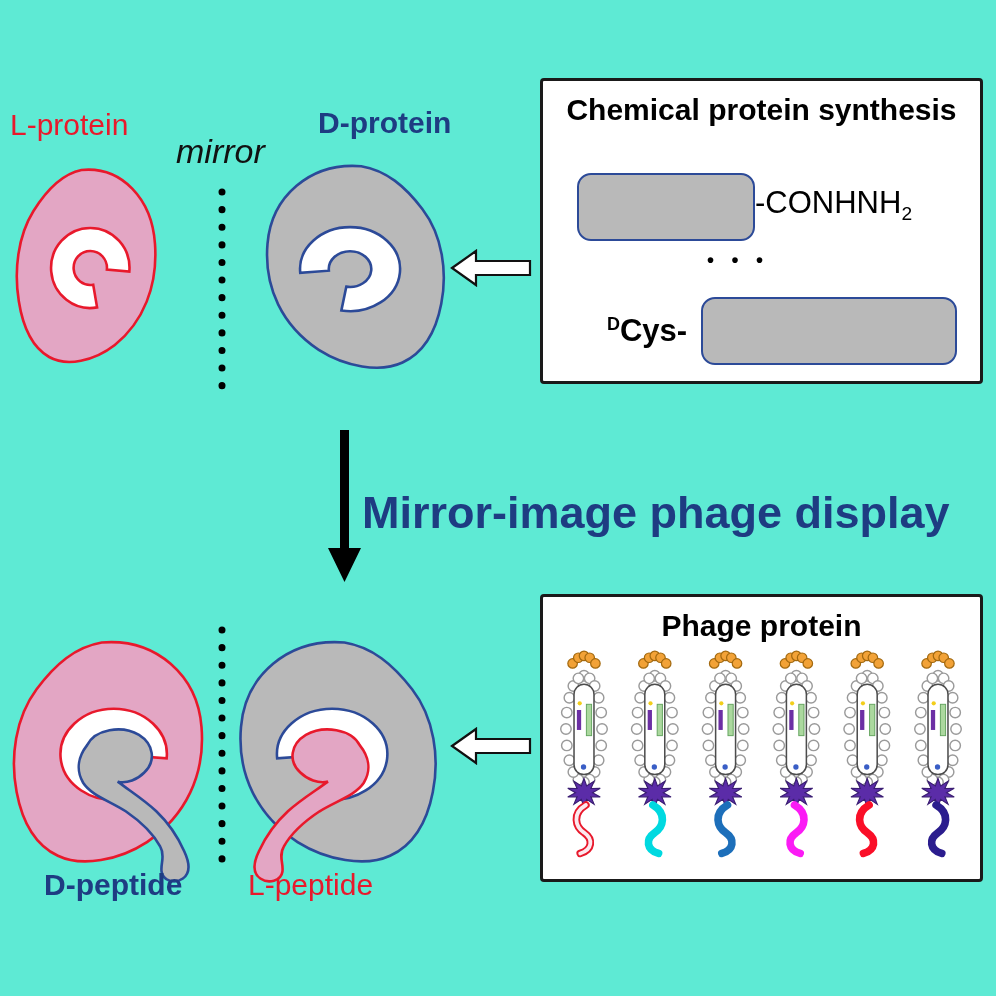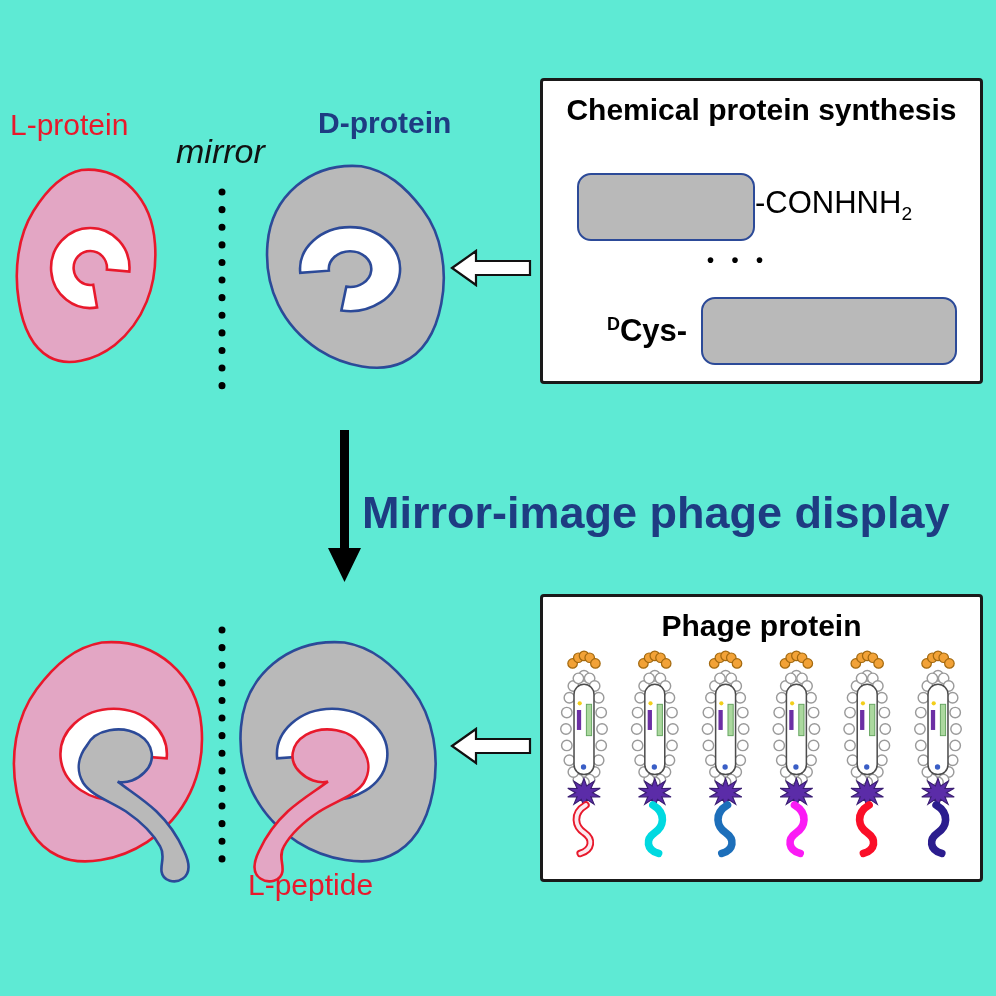--- a/index.html
+++ b/index.html
@@ -79,20 +79,21 @@
 
     <path class="solid-arrow" d="M340,430 h9 v118 h12 l-16.5,34 l-16.5,-34 h12 z"></path>
   </svg>
 
   <div class="label red" style="left:10px;top:108px;font-size:30px;">L-protein</div>
   <div class="label" style="left:176px;top:132px;font-size:34px;font-style:italic;color:#111;">mirror</div>
   <div class="label navybold" style="left:286px;top:106px;font-size:30px;margin-left:32px;">D-protein</div>
 
   <div class="label navybold" style="left:362px;top:470px;width:545px;text-align:center;font-size:45px;margin-top:17px;">Mirror-image phage display</div>
 
+  <div class="label navybold" style="left:44px;top:868px;font-size:30px;">D-peptide</div>
   <div class="label red" style="left:248px;top:868px;font-size:30px;">L-peptide</div>
 
   <div class="panel" style="left:540px;top:78px;width:437px;height:300px;">
     <div class="panel-title">Chemical protein synthesis</div>
     <div class="frag-rect" style="left:34px;top:92px;width:174px;height:64px;"></div>
     <div class="frag-text" style="left:212px;top:104px;"><span>-CONHNH</span><sub>2</sub></div>
     <div class="dots-row" style="left:150px;top:168px;width:90px;">• • •</div>
     <div class="frag-text" style="left:64px;top:232px;font-weight:bold;"><sup>D</sup><span>Cys-</span></div>
     <div class="frag-rect" style="left:158px;top:216px;width:252px;height:64px;"></div>
   </div>

